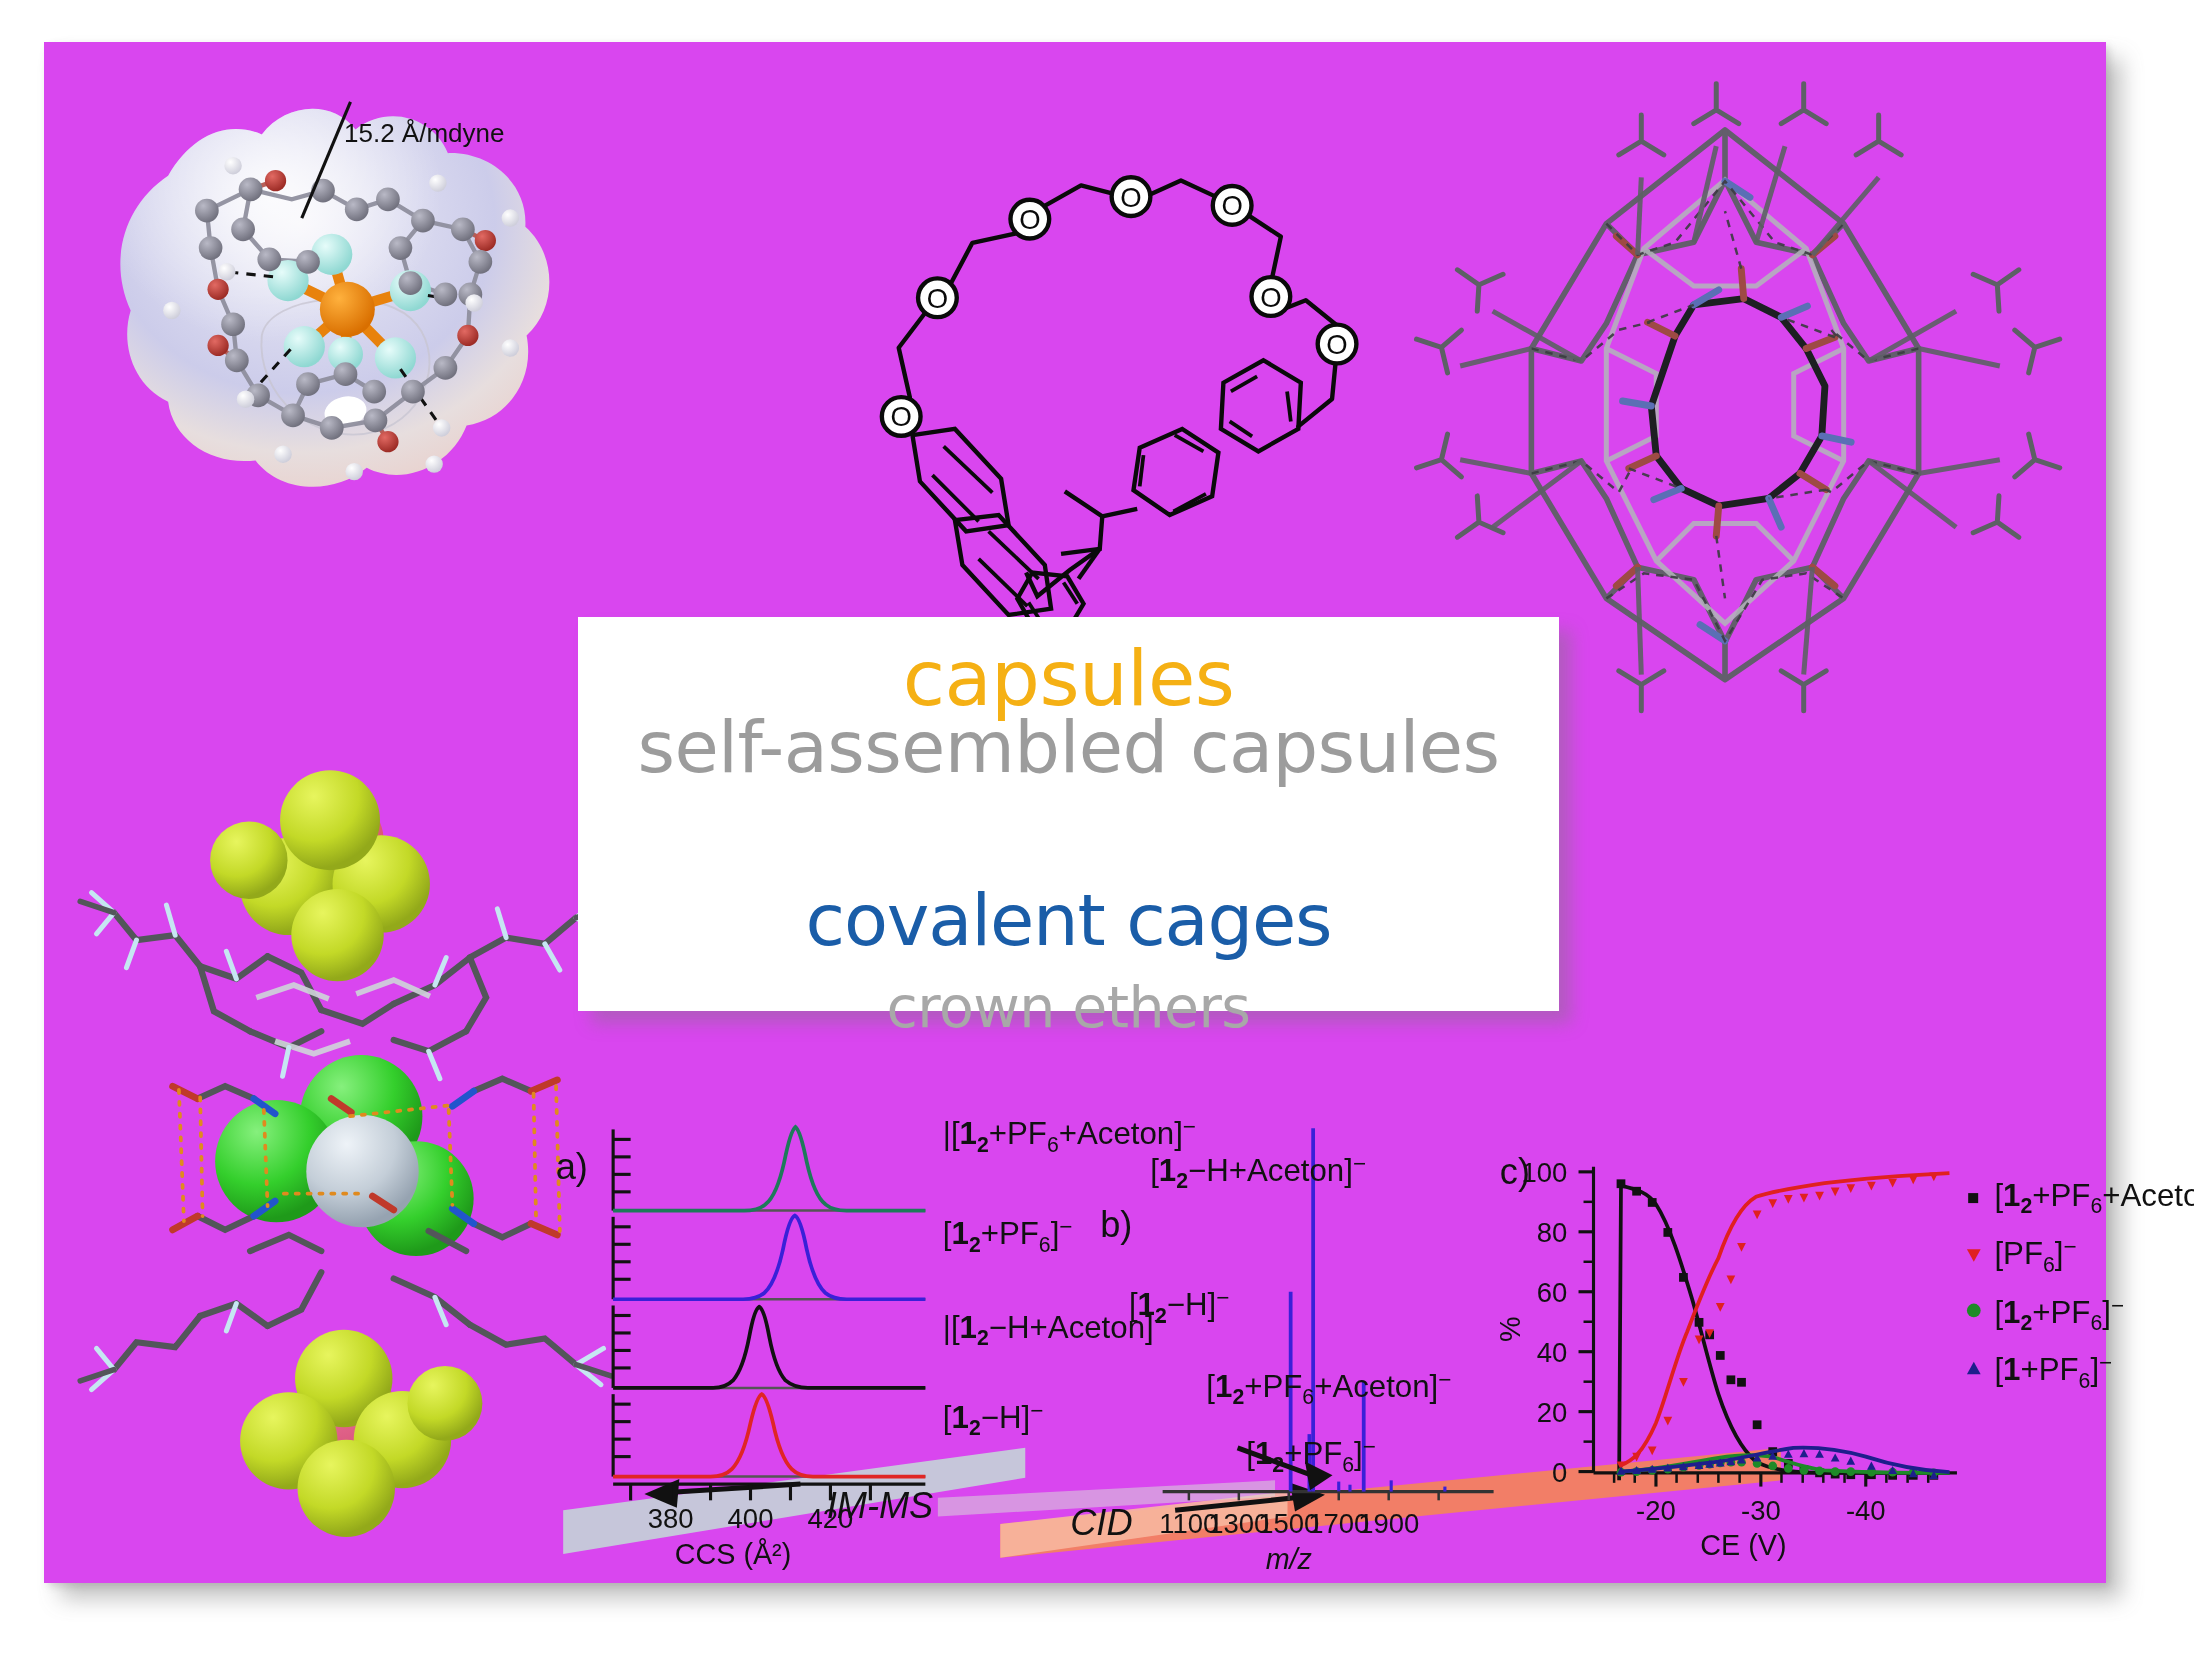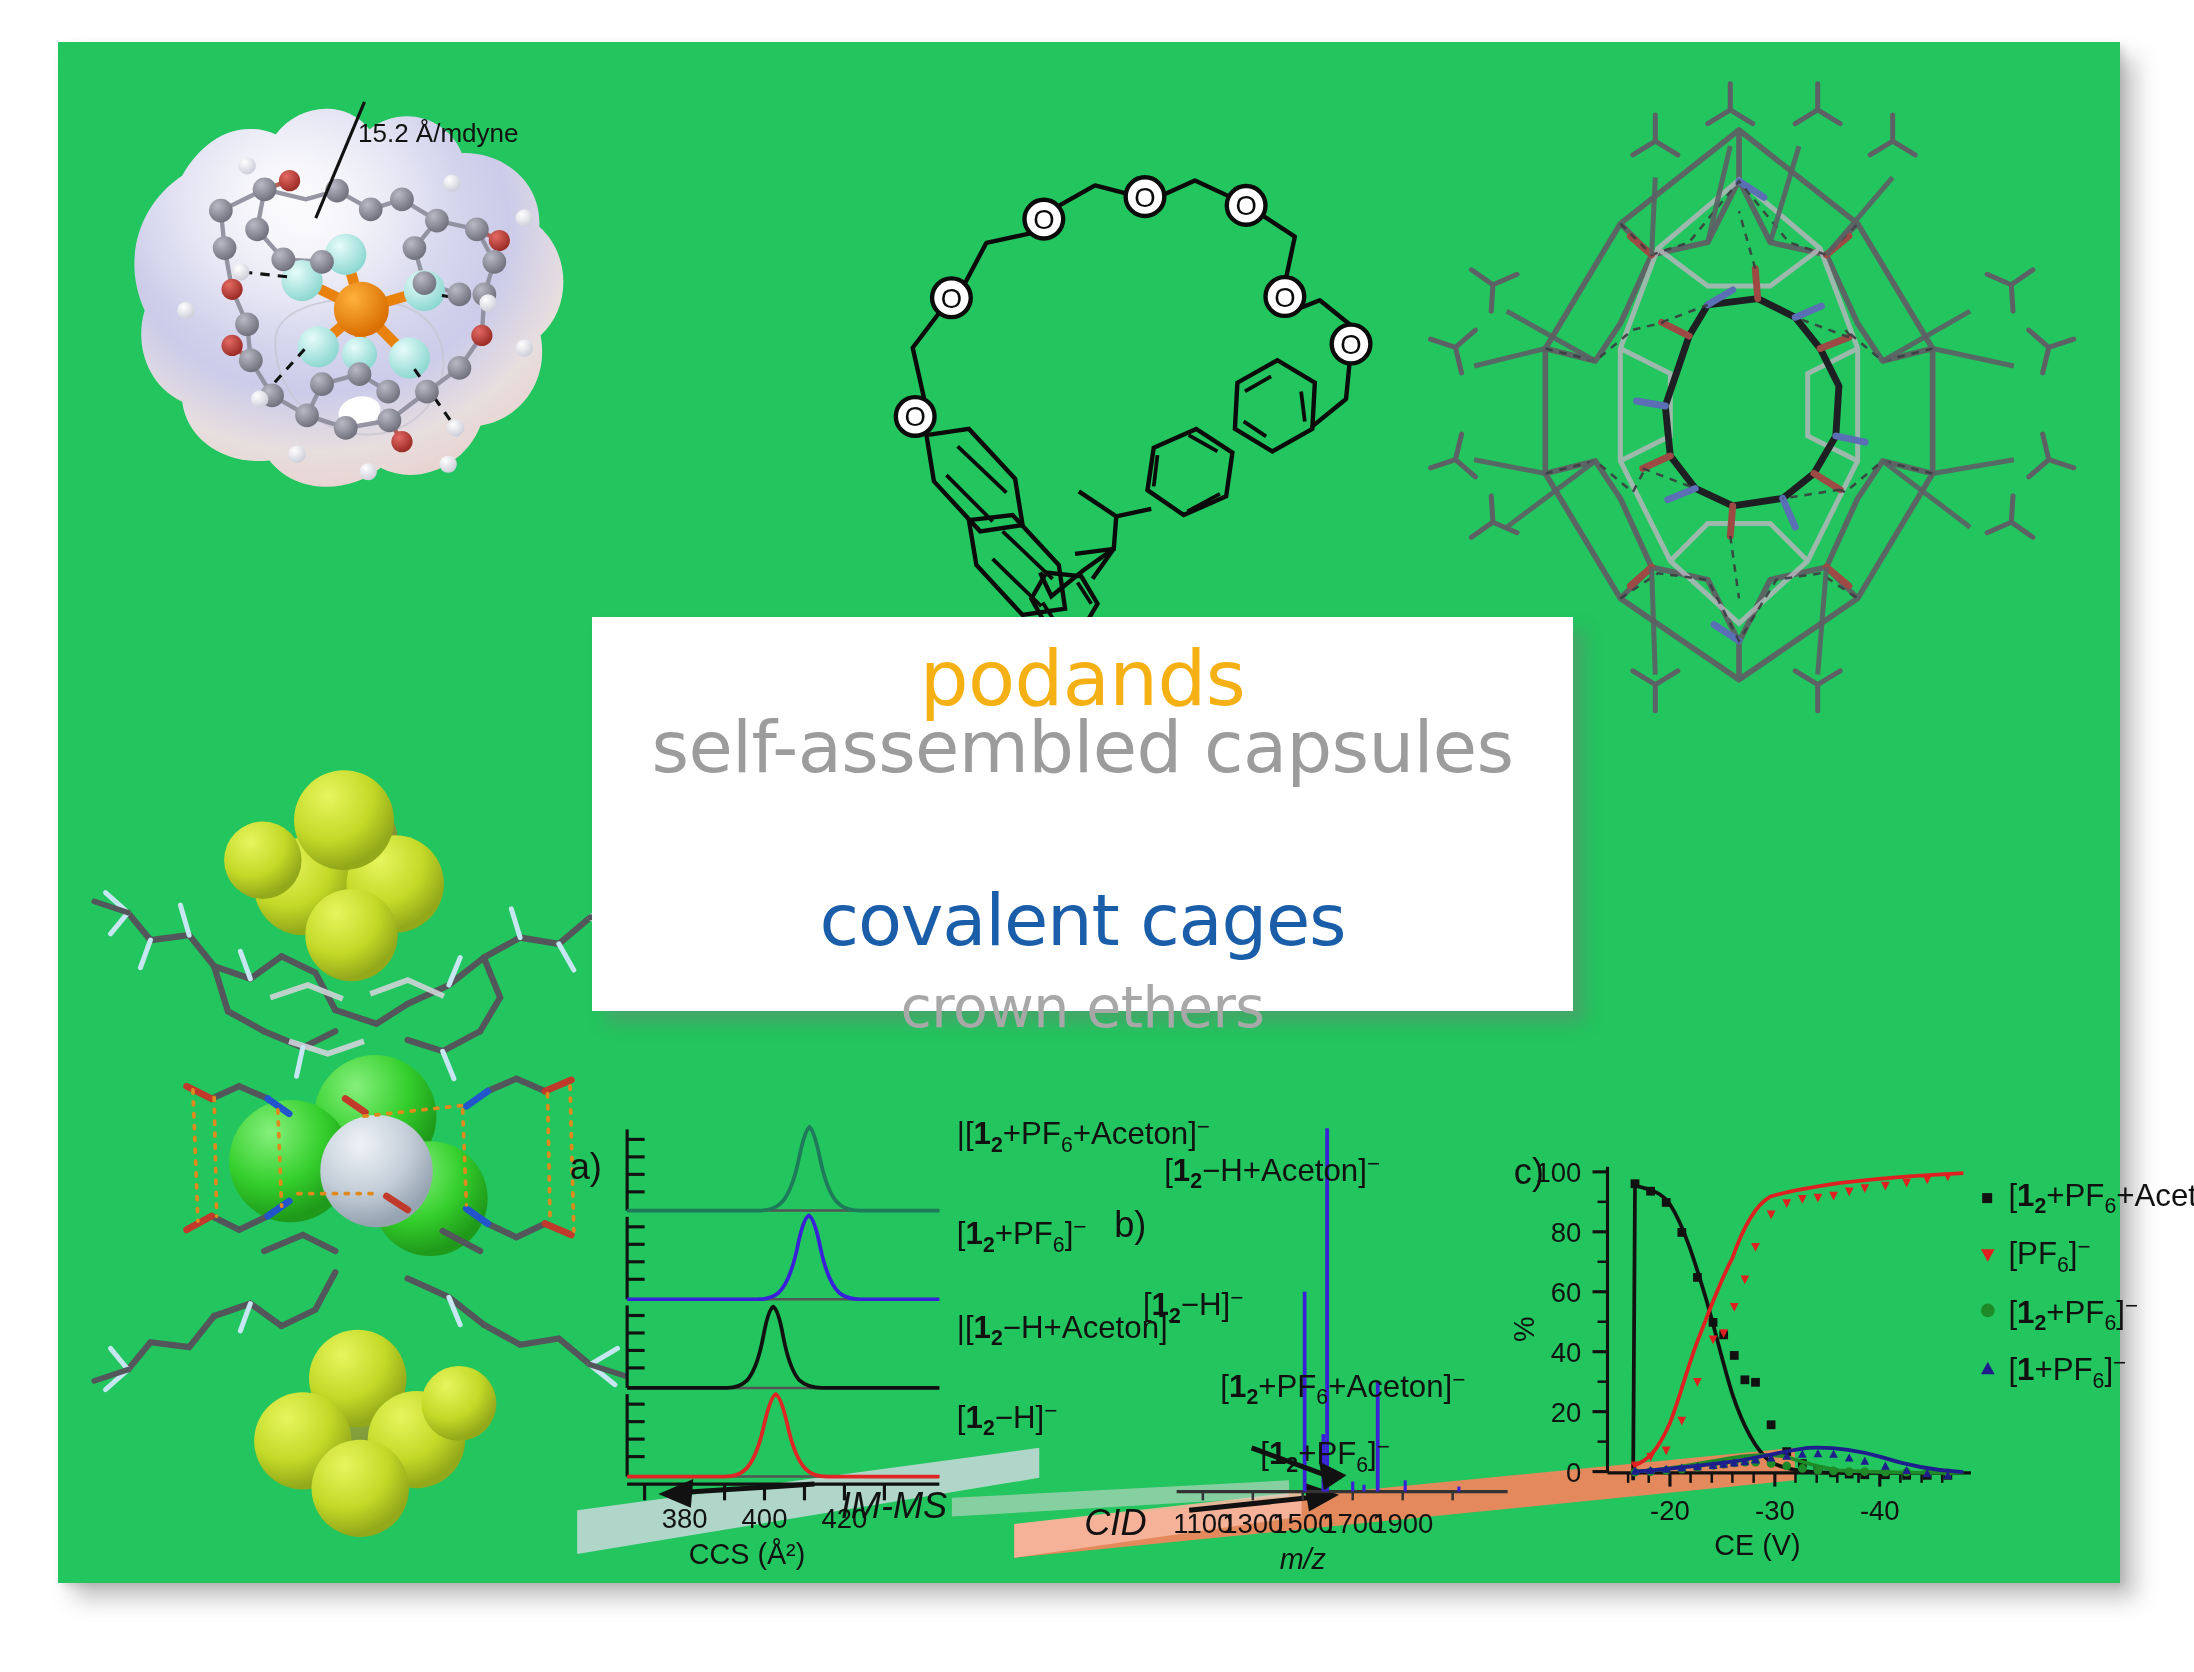--- a/index.html
+++ b/index.html
@@ -1,21 +1,21 @@
 <!DOCTYPE html>
 <html style="font-size:10px"><head>
 <meta charset="utf-8">
 <style>
   html,body{margin:0;padding:0;background:#ffffff;}
   body{width:2194px;height:1673px;position:relative;font-family:"Liberation Sans",sans-serif;overflow:hidden;}
 
   
   #poster-card{
-    position:absolute;left:58px;top:42px;width:2062px;height:1541px;
-    background:#22c55e;
+    position:absolute;left:44px;top:42px;width:2062px;height:1541px;
+    background:#d946ef;
     box-shadow:16.2px 16.2px 21px rgba(110,110,110,.42), 3.7px 3.7px 7.5px rgba(140,140,140,.30);
   }
 
   
   .panel{position:absolute;}
   svg{display:block;overflow:visible;}
 
   
   #wordcloud-box{
     position:absolute;left:534px;top:575px;width:981px;height:394px;
@@ -908,20 +908,20 @@
           <polygon points="2299,552 2310,572 2288,572" fill="#1E1E8C"></polygon>
           <text class="specieslab" x="2332" y="582">
             [<tspan font-weight="bold">1</tspan><tspan>+PF</tspan><tspan class="sub" dy="12">6</tspan><tspan dy="-12">]</tspan><tspan class="sup" dy="-16">−</tspan>
           </text>
         </g>
       </g>
     </svg>
   </div>
 
   <div id="wordcloud-box">
-    <div class="wc-line" id="wc-podands">podands</div>
+    <div class="wc-line" id="wc-podands">capsules</div>
     <div class="wc-line" id="wc-selfassembled">self-assembled capsules</div>
     <div class="wc-line" id="wc-covalent">covalent cages</div>
     <div class="wc-line" id="wc-crown">crown ethers</div>
   </div>
 
 </div>
 
 
 </body></html>

